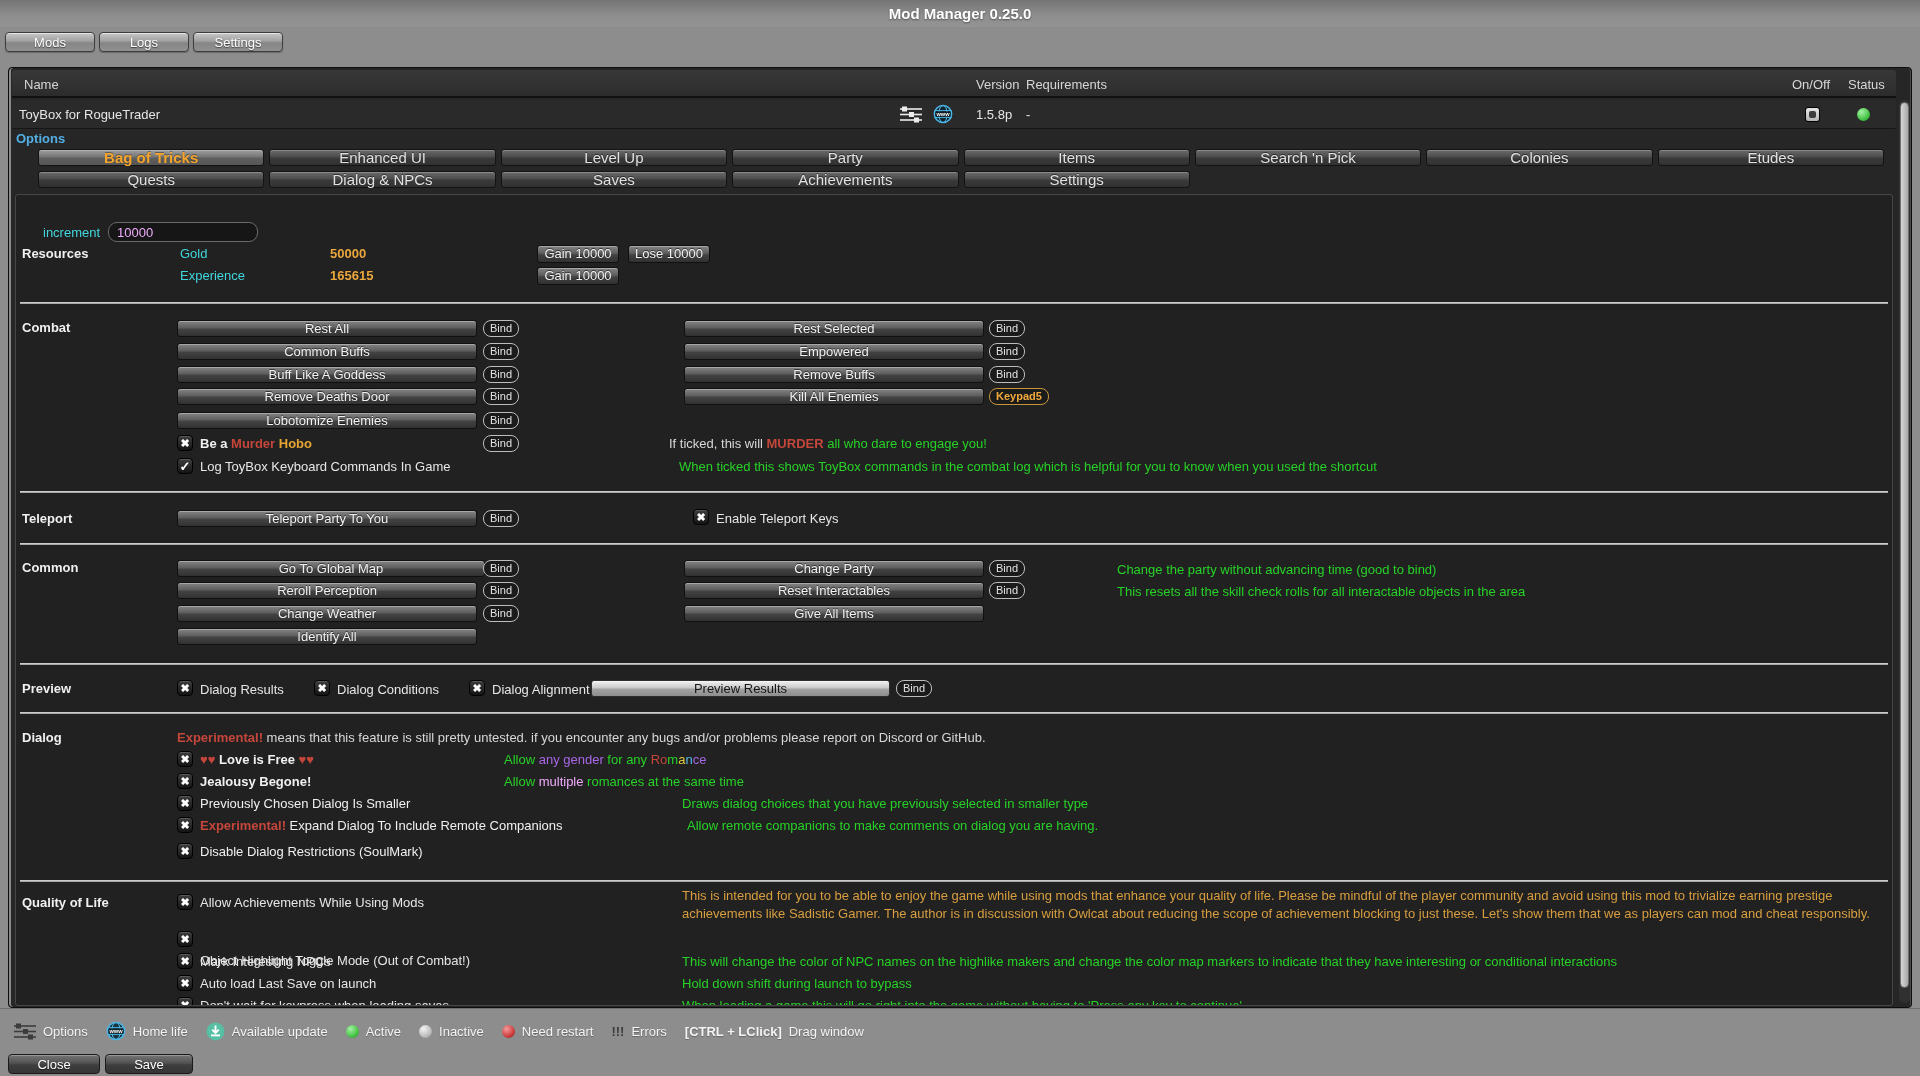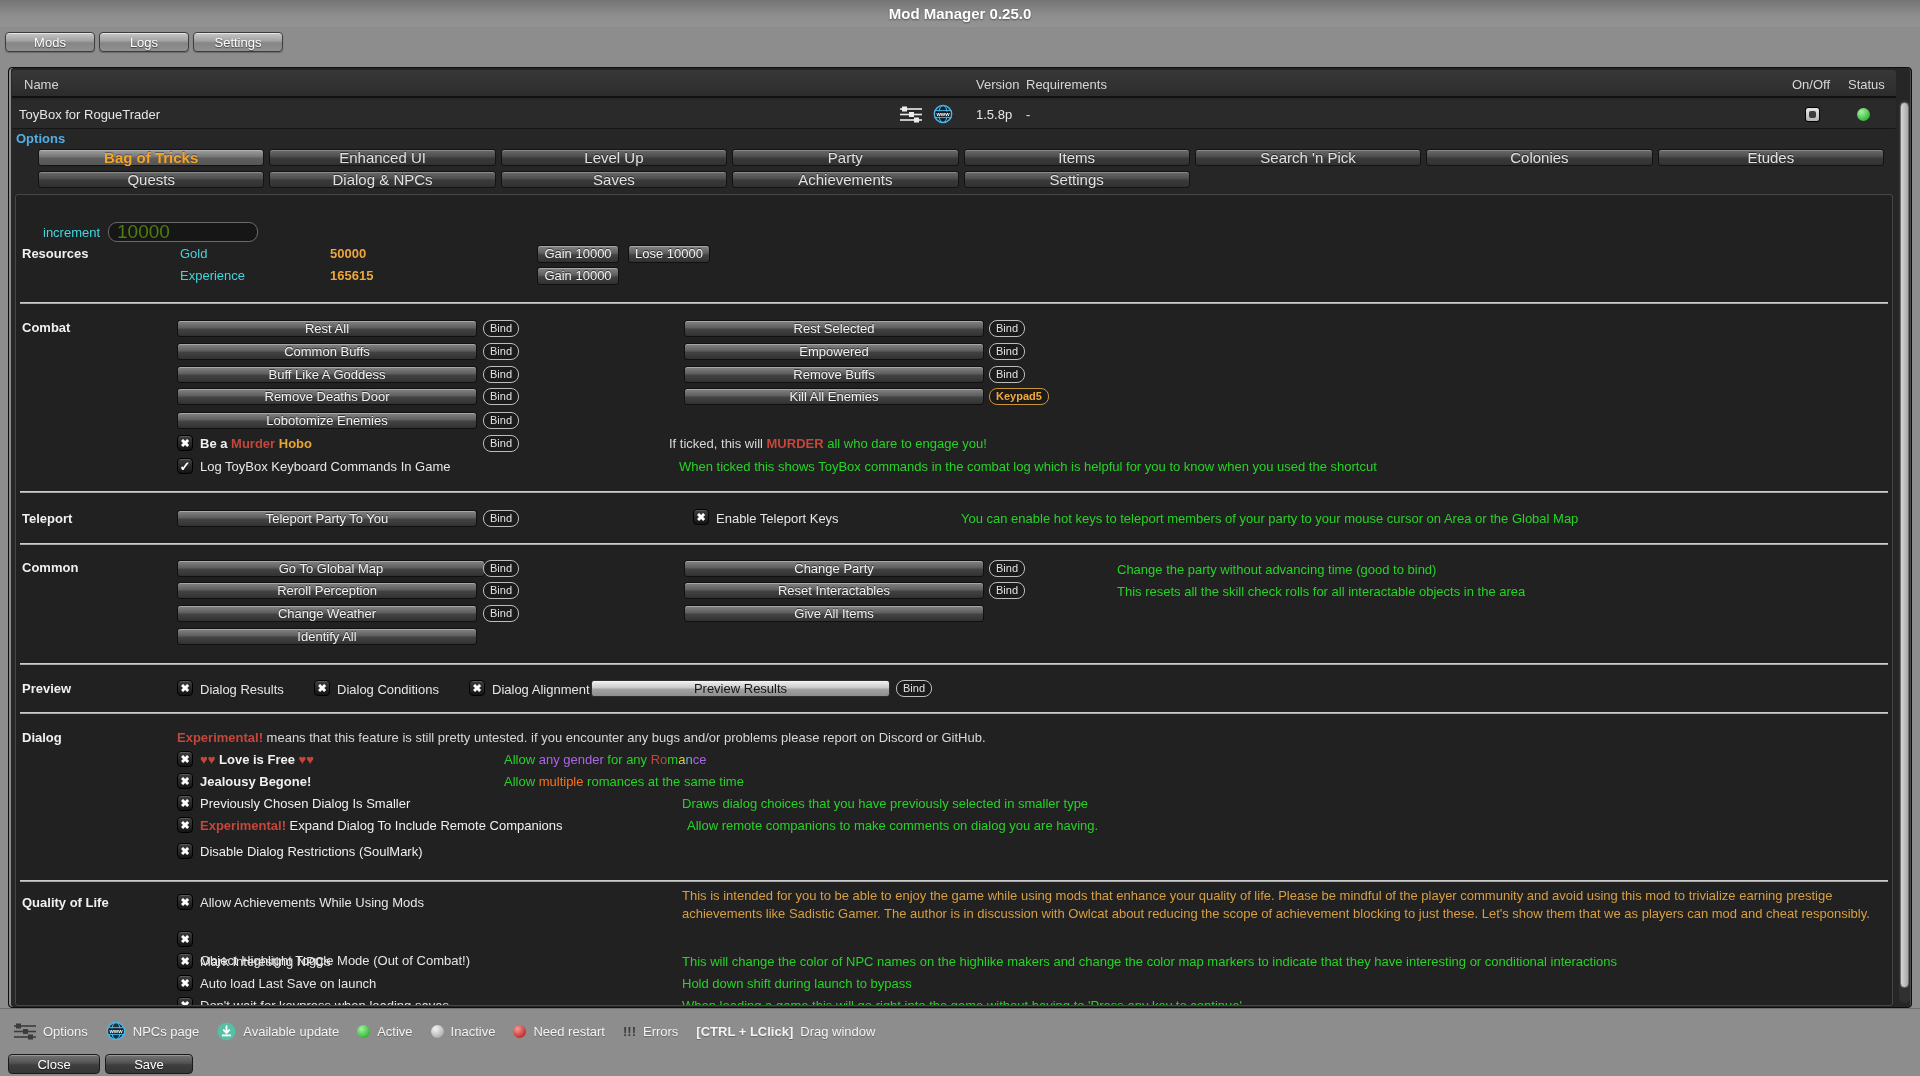--- a/index.html
+++ b/index.html
@@ -61,21 +61,21 @@
 .dot.red{background:radial-gradient(circle at 35% 30%,#f49a9a,#cf3e3e 60%,#8c1616)}
 .hr{position:absolute;left:4px;width:1868px;height:2px;background:linear-gradient(#dedede,#969696)}
 .sec{position:absolute;font-weight:bold;color:#f0f0f0;white-space:nowrap}
 .txt{position:absolute;white-space:nowrap}
 .cyan{color:#41d6dd}
 .blue{color:#52aee4;font-weight:bold}
 .orangev{color:#eba63c;font-weight:bold}
 .green{color:#27d227}
 .torange{color:#d89e3f}
 .tinput{position:absolute;width:150px;height:20px;background:#161616;border:1px solid #6a6a6a;border-radius:9px;
-  color:#4d7c0f;font-family:"Liberation Sans",sans-serif;font-size:19px;padding:0 8px;outline:none}
+  color:#f0abfc;font-family:"Liberation Sans",sans-serif;font-size:13px;padding:0 8px;outline:none}
 .wrap{white-space:normal;line-height:18px}
 
 .vscroll{position:absolute;left:1890px;top:32px;width:11px;height:903px;background:#303030;border-radius:5px}
 .vthumb{position:absolute;left:1px;top:2px;width:9px;height:886px;border-radius:5px;
   background:linear-gradient(90deg,#d6d6d6,#a8a8a8);border:1px solid #6f6f6f;cursor:pointer}
 
 .footer{position:absolute;left:0;top:1008px;width:100%;height:68px;background:#8d8d8d;border-top:1px solid #6f6f6f}
 .legend{position:absolute;left:14px;top:12px;display:flex;align-items:center}
 .lg{display:flex;align-items:center;gap:7px;margin-right:18px;color:#f4f4f4;text-shadow:0 1px 1px rgba(0,0,0,.3)}
 .bangs{color:#3d3d3d;font-weight:bold;text-shadow:none}
@@ -206,21 +206,20 @@
       <span class="txt" style="left:184px;top:264px">Log ToyBox Keyboard Commands In Game</span>
       <span class="txt green" style="left:663px;top:264px">When ticked this shows ToyBox commands in the combat log which is helpful for you to know when you used the shortcut</span>
 
       <div class="hr" style="top:296px"></div>
 
       <span class="sec" style="left:6px;top:316px">Teleport</span>
       <div class="btn" style="left:161px;top:315px;width:300px">Teleport Party To You</div>
       <div class="bindbtn" style="left:467px;top:315px">Bind</div>
       <span class="cb" style="left:677px;top:314px">✖</span>
       <span class="txt" style="left:700px;top:316px">Enable Teleport Keys</span>
-      <span class="txt green" style="left:945px;top:316px">You can enable hot keys to teleport members of your party to your mouse cursor on Area or the Global Map</span>
 
       <div class="hr" style="top:348px"></div>
 
       <span class="sec" style="left:6px;top:365px">Common</span>
       <div class="btn" style="left:161px;top:365px;width:308px">Go To Global Map</div>
       <div class="bindbtn" style="left:467px;top:365px">Bind</div>
       <div class="btn" style="left:161px;top:387px;width:300px">Reroll Perception</div>
       <div class="bindbtn" style="left:467px;top:387px">Bind</div>
       <div class="btn" style="left:161px;top:410px;width:300px">Change Weather</div>
       <div class="bindbtn" style="left:467px;top:410px">Bind</div>
@@ -250,21 +249,21 @@
 
       <span class="sec" style="left:6px;top:535px">Dialog</span>
       <span class="txt" style="left:161px;top:535px"><span style="color: rgb(197, 70, 59); font-weight: bold;">Experimental!</span><span style="color: rgb(216, 216, 216);">  means that this feature is still pretty untested. if you encounter any bugs and/or problems please report on Discord or GitHub.</span></span>
 
       <span class="cb" style="left:161px;top:556px">✖</span>
       <span class="txt" style="left:184px;top:557px"><span style="color: rgb(197, 70, 59); font-weight: bold;">♥♥</span><span style="color: rgb(240, 240, 240); font-weight: bold;"> Love is Free </span><span style="color: rgb(197, 70, 59); font-weight: bold;">♥♥</span></span>
       <span class="txt" style="left:488px;top:557px"><span style="color: rgb(39, 210, 39);">Allow </span><span style="color: rgb(169, 102, 230);">any gender</span><span style="color: rgb(39, 210, 39);"> for any </span><span style="color: rgb(197, 70, 59);">Ro</span><span style="color: rgb(39, 210, 39);">m</span><span style="color: rgb(221, 200, 56);">a</span><span style="color: rgb(82, 184, 232);">n</span><span style="color: rgb(169, 102, 230);">ce</span></span>
 
       <span class="cb" style="left:161px;top:578px">✖</span>
       <span class="txt" style="left:184px;top:579px"><span style="color: rgb(240, 240, 240); font-weight: bold;">Jealousy Begone!</span></span>
-      <span class="txt" style="left:488px;top:579px"><span style="color: rgb(39, 210, 39);">Allow </span><span style="color: #f97316; margin-top: 16px;">multiple</span><span style="color: rgb(39, 210, 39);"> romances at the same time</span></span>
+      <span class="txt" style="left:488px;top:579px"><span style="color: rgb(39, 210, 39);">Allow </span><span style="color: #f0abfc; margin-top: 16px;">multiple</span><span style="color: rgb(39, 210, 39);"> romances at the same time</span></span>
 
       <span class="cb" style="left:161px;top:600px">✖</span>
       <span class="txt" style="left:184px;top:601px"><span style="color: rgb(240, 240, 240);">Previously Chosen Dialog Is Smaller</span></span>
       <span class="txt" style="left:666px;top:601px"><span style="color: rgb(39, 210, 39);">Draws dialog choices that you have previously selected in smaller type</span></span>
 
       <span class="cb" style="left:161px;top:622px">✖</span>
       <span class="txt" style="left:184px;top:623px"><span style="color: rgb(197, 70, 59); font-weight: bold;">Experimental!</span><span style="color: rgb(240, 240, 240);"> Expand Dialog To Include Remote Companions</span></span>
       <span class="txt" style="left:671px;top:623px"><span style="color: rgb(39, 210, 39);">Allow remote companions to make comments on dialog you are having.</span></span>
 
       <span class="cb" style="left:161px;top:648px">✖</span>
@@ -320,21 +319,21 @@
         <span class="icon">
           <svg width="20" height="20" viewBox="0 0 20 20">
             <circle cx="10" cy="10" r="8.6" fill="#1a3440" stroke="#4cb8e8" stroke-width="1.5"></circle>
             <ellipse cx="10" cy="10" rx="4.2" ry="8.6" fill="none" stroke="#4cb8e8" stroke-width="1"></ellipse>
             <line x1="1.6" y1="6.6" x2="18.4" y2="6.6" stroke="#4cb8e8" stroke-width="1"></line>
             <line x1="1.6" y1="13.4" x2="18.4" y2="13.4" stroke="#4cb8e8" stroke-width="1"></line>
             <rect x="2.5" y="7.6" width="15" height="5" fill="#142730"></rect>
             <text x="10" y="11.9" font-size="5.6" font-weight="bold" fill="#ffffff" text-anchor="middle" font-family="'Liberation Sans',sans-serif">www</text>
           </svg>
         </span>
-        <span>NPCs page</span>
+        <span>Home life</span>
       </span>
       <span class="lg">
         <span class="icon">
           <svg width="19" height="19" viewBox="0 0 19 19">
             <circle cx="9.5" cy="9.5" r="9" fill="#57bfa4"></circle>
             <path d="M9.5 3.6 v6.6 M6.2 7.6 L9.5 10.9 L12.8 7.6" stroke="#fff" stroke-width="1.9" fill="none"></path>
             <path d="M5 13.4 h9" stroke="#fff" stroke-width="1.9"></path>
           </svg>
         </span>
         <span>Available update</span>

